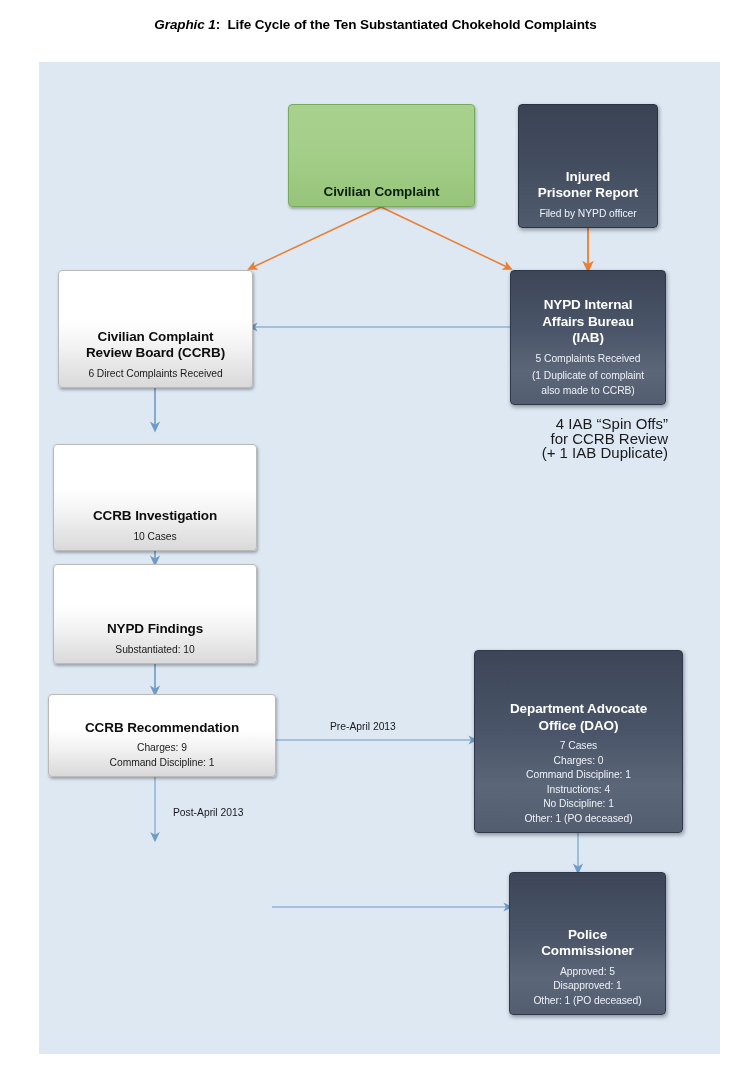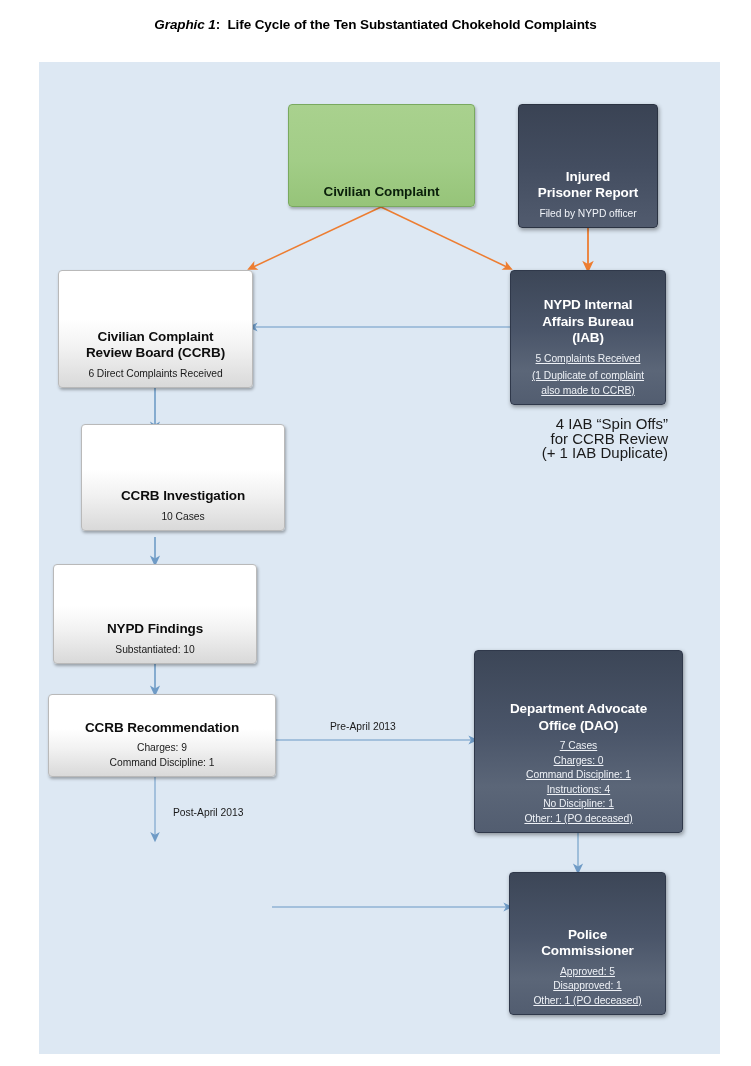--- a/index.html
+++ b/index.html
@@ -57,21 +57,21 @@
   .node.light .ln{color:#1a1a1a;}
 
   
   .node.dark{
     background:linear-gradient(to bottom,#3c4657 0%,#4a5569 45%,#5b6678 75%,#525d70 100%);
     border:1px solid #2f384a;
     color:#ffffff;
     box-shadow:1px 2px 4px rgba(0,0,0,0.38);
   }
   .node.dark .hd{color:#ffffff;}
-  .node.dark .ln{color:#eef1f6;text-decoration:underline;}
+  .node.dark .ln{color:#eef1f6;}
   .node.navy2{
     background:linear-gradient(to bottom,#3a4354 0%,#434d60 50%,#515b6e 100%);
     border:1px solid #2b3342;
     color:#fff;
     box-shadow:1px 2px 4px rgba(0,0,0,0.38);
   }
   .node.navy2 .hd{color:#fff;}
   .node.navy2 .ln{color:#f0f3f8;}
 
   
@@ -173,21 +173,21 @@
       <div class="ln">also made to  CCRB)</div>
     </div>
   </div>
 
   <div class="annot" style="left:508px;top:417px;width:160px;">
     <div>4 IAB “Spin Offs”</div>
     <div>for CCRB Review</div>
     <div>(+ 1 IAB Duplicate)</div>
   </div>
 
-  <div class="node light" style="left:53px;top:424px;width:204px;height:107px;margin-left:28px;">
+  <div class="node light" style="left:53px;top:444px;width:204px;height:107px;">
     <div class="hd">CCRB Investigation</div>
     <div class="sub">
       <div class="ln">10 Cases</div>
     </div>
   </div>
 
   <div class="node light" style="left:53px;top:564px;width:204px;height:100px;">
     <div class="hd">NYPD Findings</div>
     <div class="sub">
       <div class="ln">Substantiated: 10</div>

